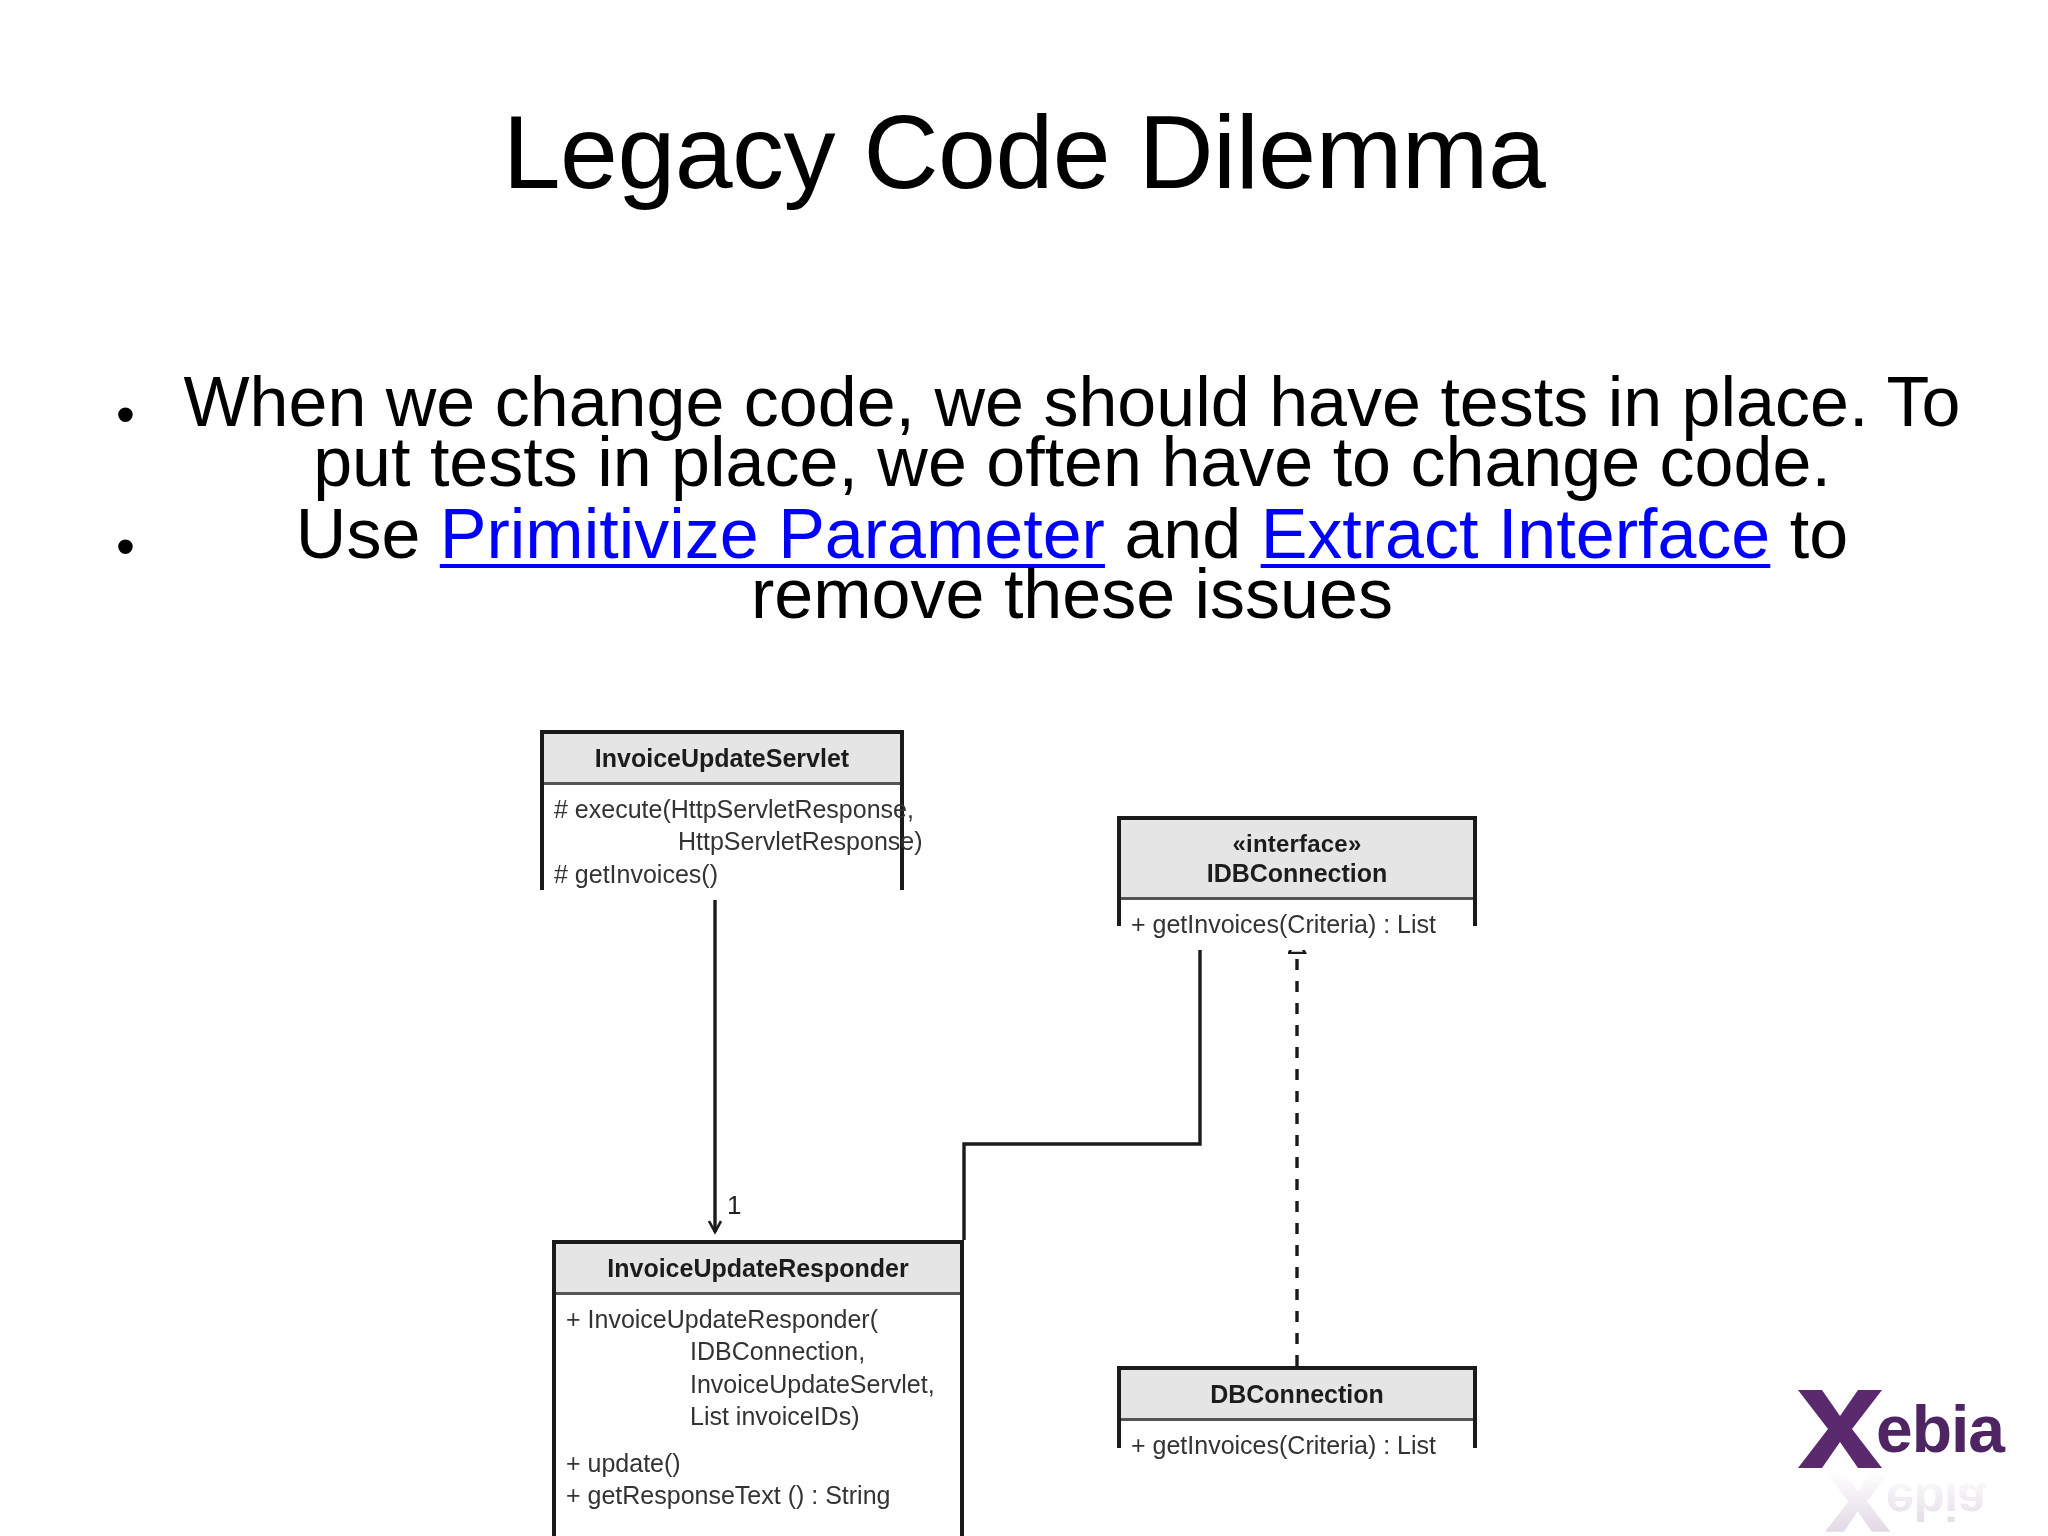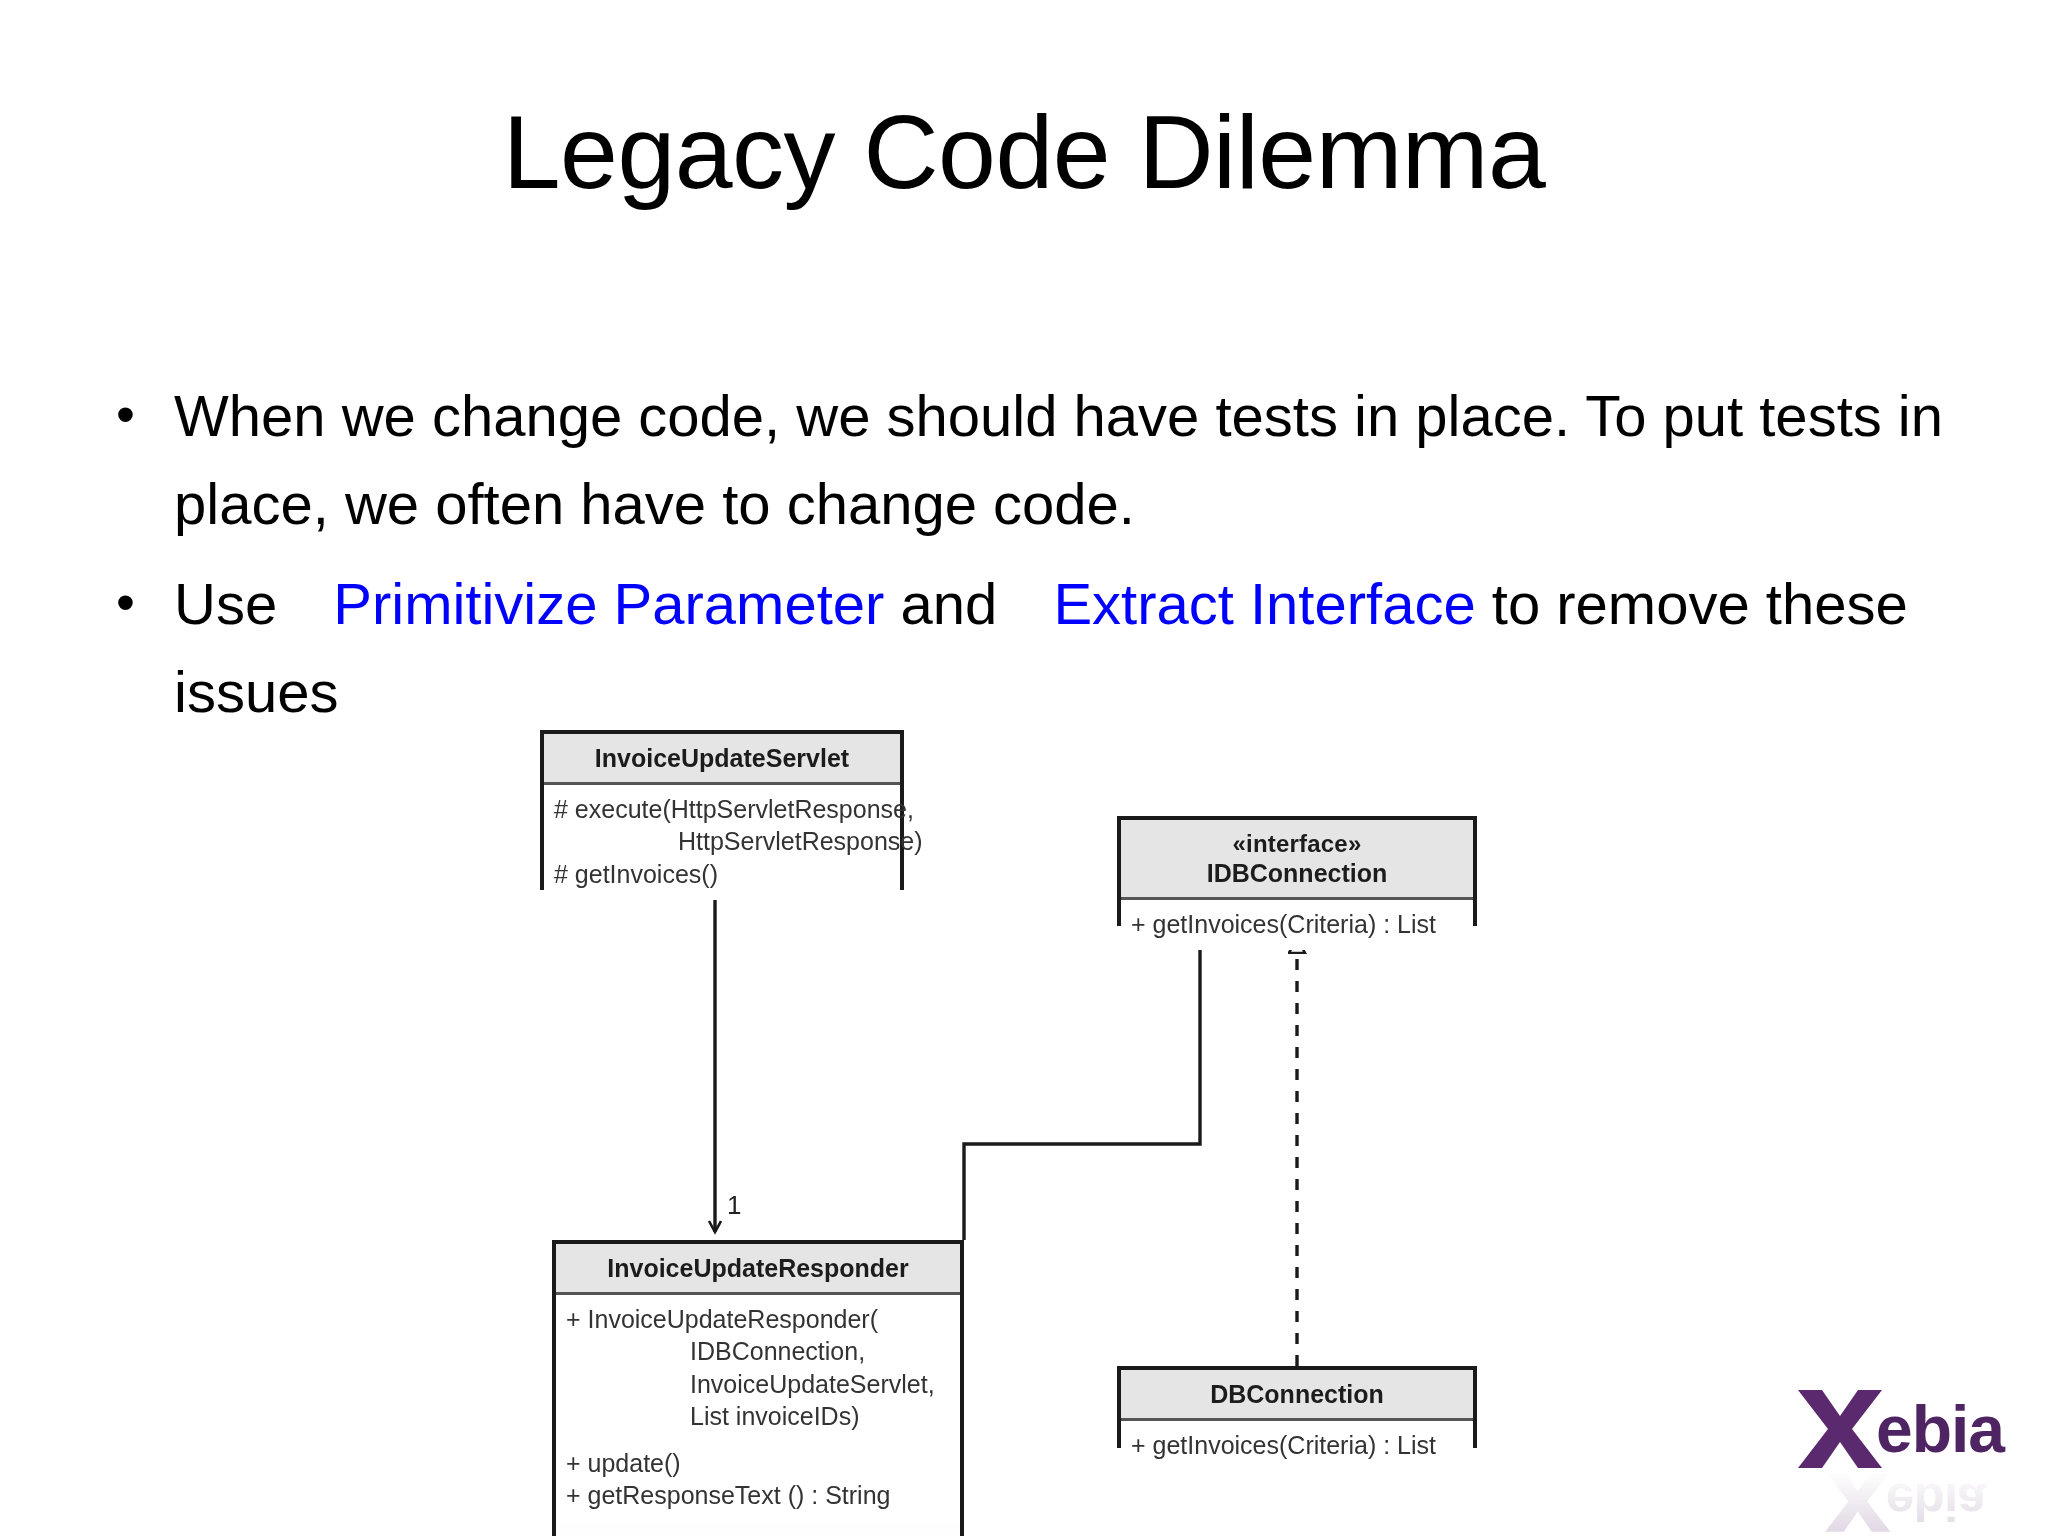--- a/index.html
+++ b/index.html
@@ -52,30 +52,31 @@
     width: 74px;
     font-size: 54px;
     line-height: 84px;
     color: #000000;
     text-align: left;
     padding-left: 16px;
     box-sizing: border-box;
   }
   .bullet-text {
     flex: 1 1 auto;
-    font-size: 58px;
-    line-height: 88px;
+    font-size: 70px;
+    line-height: 60px;
     color: #000000;
     font-weight: 400;
+    text-align: center;
   }
   .bullet-text .lnk {
     color: #0000ff;
+    text-decoration: underline;
     text-underline-offset: 6px;
     text-decoration-thickness: 4px;
-    margin-left: 40px;
   }
 
   
   #uml-diagram {
     position: absolute;
     left: 540px;
     top: 720px;
     width: 1110px;
     height: 816px;
   }

